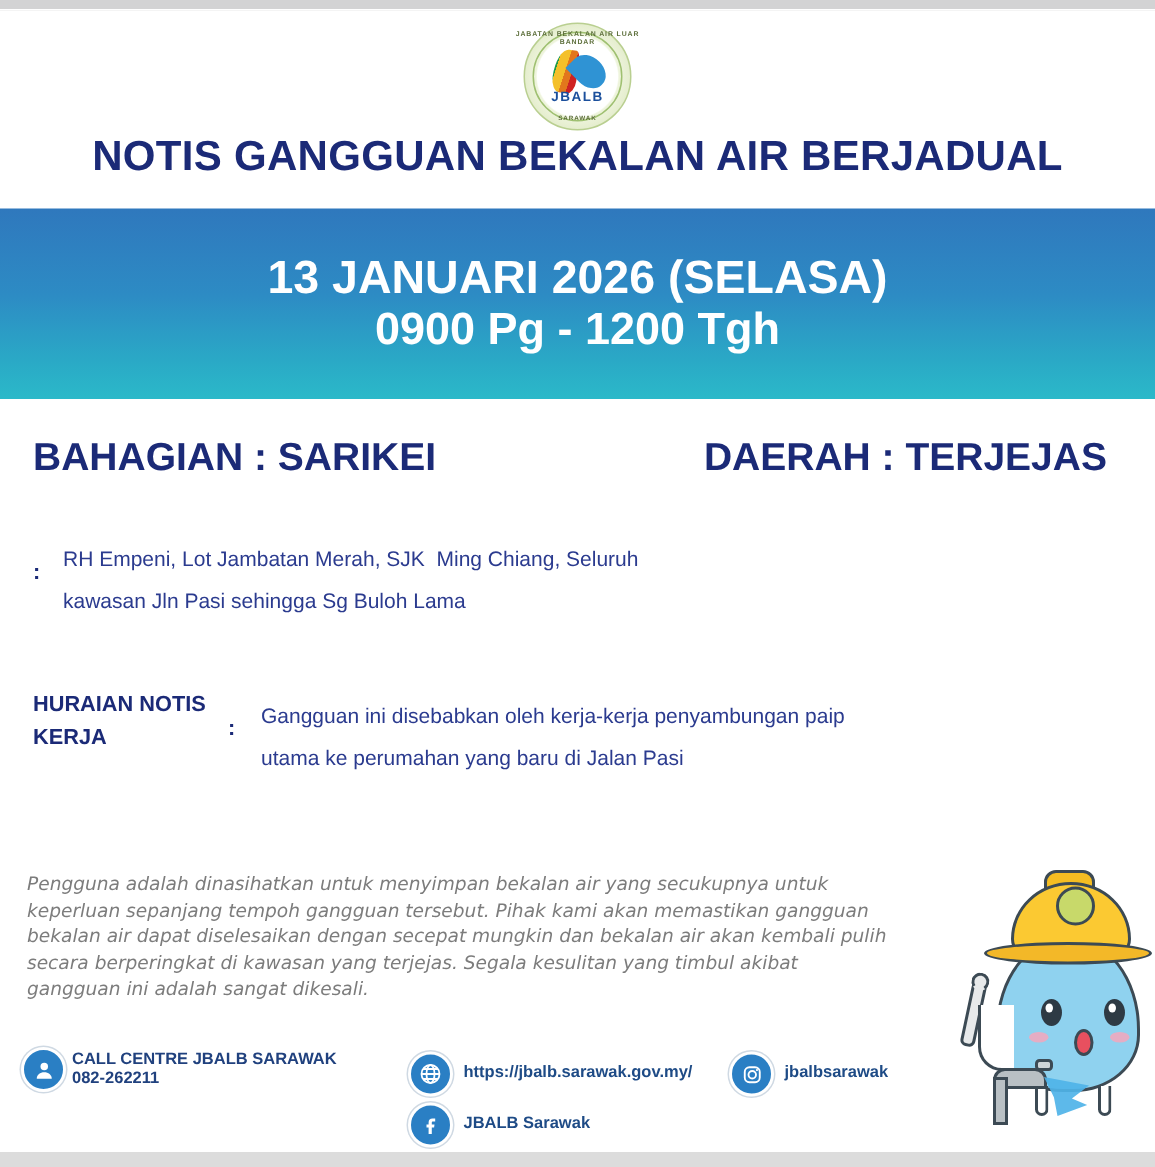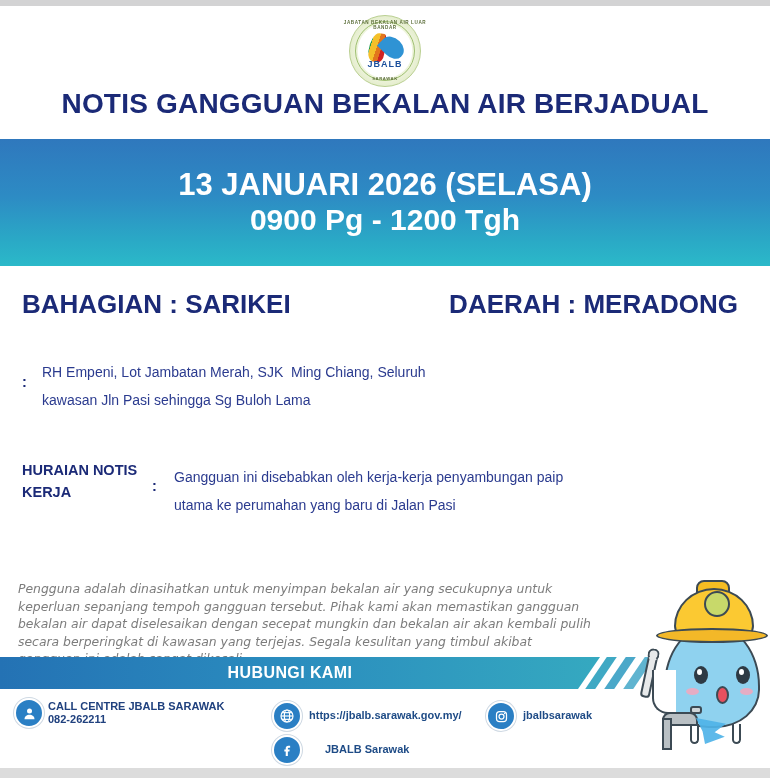--- a/index.html
+++ b/index.html
@@ -249,21 +249,21 @@
     margin-left: 7px;
     font-size: 11px;
     font-weight: bold;
     color: #1e4b86;
     line-height: 1.22;
     white-space: pre-line;
   }
   #contact-call { left: 14px; top: 3px; }
   #contact-call .c-text { font-size: 11px; color: #20417e; margin-left: 4px; }
   #contact-web  { left: 272px; top: 6px; }
-  #contact-fb   { left: 272px; top: 40px; gap: 16px; }
+  #contact-fb   { left: 272px; top: 40px; }
   #contact-ig   { left: 486px; top: 6px; }
 
   
   .mascot { position: absolute; left: 628px; top: 566px; width: 142px; height: 200px; }
   .m-body {
     position: absolute; left: 36px; top: 58px;
     width: 96px; height: 104px;
     background: #8fd2ef;
     border: 2.5px solid #3c4a54;
     border-radius: 52% 52% 48% 48% / 62% 62% 38% 38%;
@@ -426,21 +426,21 @@
 
   <div class="notice-title">NOTIS GANGGUAN BEKALAN AIR BERJADUAL</div>
 
   <div class="date-banner">
     <div class="date-line1">13 JANUARI 2026 (SELASA)</div>
     <div class="date-line2">0900 Pg - 1200 Tgh</div>
   </div>
 
   <div class="loc-row">
     <div class="loc-left">BAHAGIAN : SARIKEI</div>
-    <div class="loc-right">DAERAH : MERADONG</div>
+    <div class="loc-right">DAERAH : TERJEJAS</div>
   </div>
 
   <div class="field" id="field-kawasan">
     <div class="field-colon">:</div>
     <div class="field-value">
       <span class="vline">RH Empeni, Lot Jambatan Merah, SJK  Ming Chiang, Seluruh</span>
       <span class="vline">kawasan Jln Pasi sehingga Sg Buloh Lama</span>
     </div>
   </div>
 
@@ -449,27 +449,20 @@
 KERJA</div>
     <div class="field-colon">:</div>
     <div class="field-value">
       <span class="vline">Gangguan ini disebabkan oleh kerja-kerja penyambungan paip</span>
       <span class="vline">utama ke perumahan yang baru di Jalan Pasi</span>
     </div>
   </div>
 
   <div class="note-para">Pengguna adalah dinasihatkan untuk menyimpan bekalan air yang secukupnya untuk keperluan sepanjang tempoh gangguan tersebut. Pihak kami akan memastikan gangguan bekalan air dapat diselesaikan dengan secepat mungkin dan bekalan air akan kembali pulih secara berperingkat di kawasan yang terjejas. Segala kesulitan yang timbul akibat gangguan ini adalah sangat dikesali.</div>
 
-  <div class="contact-bar-wrap">
-    <div class="contact-bar"></div>
-    <div class="contact-bar-label">HUBUNGI KAMI</div>
-    <div class="stripe s1"></div>
-    <div class="stripe s2"></div>
-    <div class="stripe s3"></div>
-  </div>
 
   <div class="contacts">
 
     <div class="contact-item" id="contact-call">
       <div class="c-icon">
         <svg width="15" height="15" viewBox="0 0 24 24" fill="#ffffff">
             <circle cx="12" cy="8" r="4"></circle>
             <path d="M4 21c0-4.4 3.6-7 8-7s8 2.6 8 7z"></path>
           </svg>
       </div>

